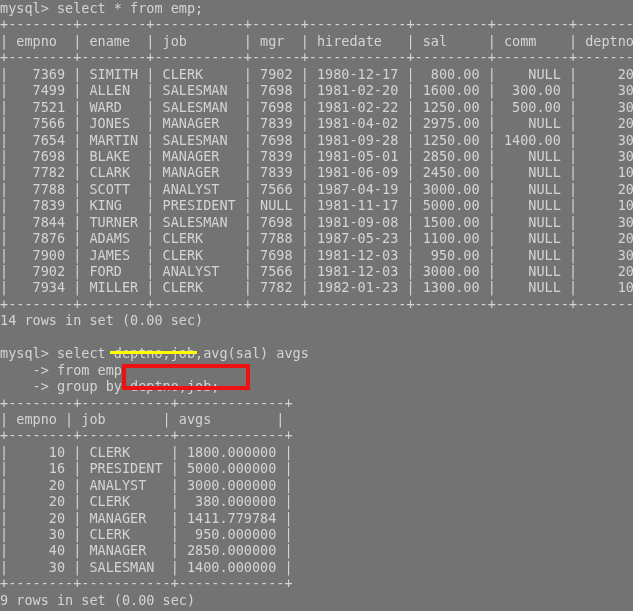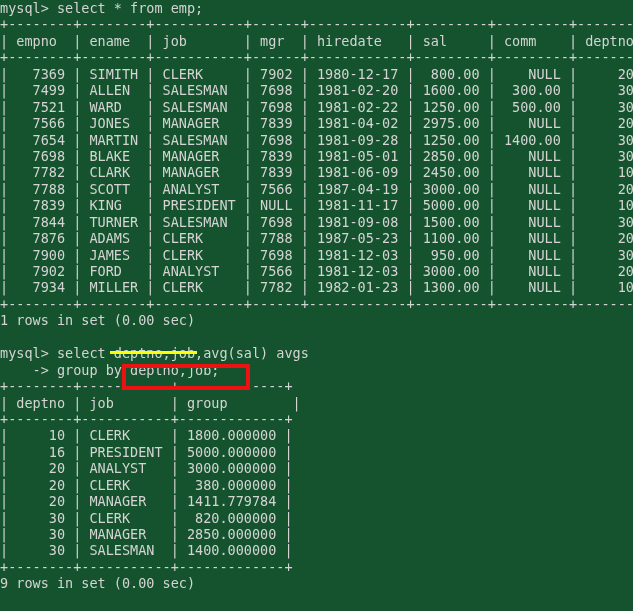--- a/index.html
+++ b/index.html
@@ -4,21 +4,21 @@
 <style>
   html, body {
     margin: 0;
     padding: 0;
     background: #000000;
   }
   #terminal {
     position: relative;
     width: 633px;
     height: 611px;
-    background: #14532d;
+    background: #737373;
     color: #d4d4d4;
     font-family: "DejaVu Sans Mono", "Liberation Mono", monospace;
     font-size: 13.5px;
     line-height: 16.45px;
     overflow: hidden;
     letter-spacing: 0px;
     -webkit-font-smoothing: none;
   }
   .tline {
     white-space: pre;
@@ -65,38 +65,39 @@
         <div class="tline">|   7839 | KING   | PRESIDENT | NULL | 1981-11-17 | 5000.00 |    NULL |     10 |</div>
         <div class="tline">|   7844 | TURNER | SALESMAN  | 7698 | 1981-09-08 | 1500.00 |    NULL |     30 |</div>
         <div class="tline">|   7876 | ADAMS  | CLERK     | 7788 | 1987-05-23 | 1100.00 |    NULL |     20 |</div>
         <div class="tline">|   7900 | JAMES  | CLERK     | 7698 | 1981-12-03 |  950.00 |    NULL |     30 |</div>
         <div class="tline">|   7902 | FORD   | ANALYST   | 7566 | 1981-12-03 | 3000.00 |    NULL |     20 |</div>
         <div class="tline">|   7934 | MILLER | CLERK     | 7782 | 1982-01-23 | 1300.00 |    NULL |     10 |</div>
       </div>
     <div class="tline">+--------+--------+-----------+------+------------+---------+---------+--------+</div>
   </div>
 
-  <div class="tline">1 rows in set (0.00 sec)</div>
+  <div class="tline">14 rows in set (0.00 sec)</div>
   <div class="blank"> </div>
 
   <div class="tline">mysql&gt; select deptno,job,avg(sal) avgs</div>
+  <div class="tline">    -&gt; from emp</div>
   <div class="tline">    -&gt; group by deptno,job;</div>
 
   <div>
     <div class="tline">+--------+-----------+-------------+</div>
-    <div class="tline" id="q2-header">| deptno | job       | group        |</div>
+    <div class="tline" id="q2-header">| empno | job       | avgs        |</div>
     <div class="tline">+--------+-----------+-------------+</div>
     <div id="q2-rows">
         <div class="tline">|     10 | CLERK     | 1800.000000 |</div>
         <div class="tline">|     16 | PRESIDENT | 5000.000000 |</div>
         <div class="tline">|     20 | ANALYST   | 3000.000000 |</div>
         <div class="tline">|     20 | CLERK     |  380.000000 |</div>
         <div class="tline">|     20 | MANAGER   | 1411.779784 |</div>
-        <div class="tline">|     30 | CLERK     |  820.000000 |</div>
-        <div class="tline">|     30 | MANAGER   | 2850.000000 |</div>
+        <div class="tline">|     30 | CLERK     |  950.000000 |</div>
+        <div class="tline">|     40 | MANAGER   | 2850.000000 |</div>
         <div class="tline">|     30 | SALESMAN  | 1400.000000 |</div>
       </div>
     <div class="tline">+--------+-----------+-------------+</div>
   </div>
 
   <div class="tline">9 rows in set (0.00 sec)</div>
 
   <div class="hl-underline" style="left:110px; top:351px; width:87px;"></div>
   <div class="hl-box" style="left:122px; top:364px; width:128px; height:26px;"></div>
 

